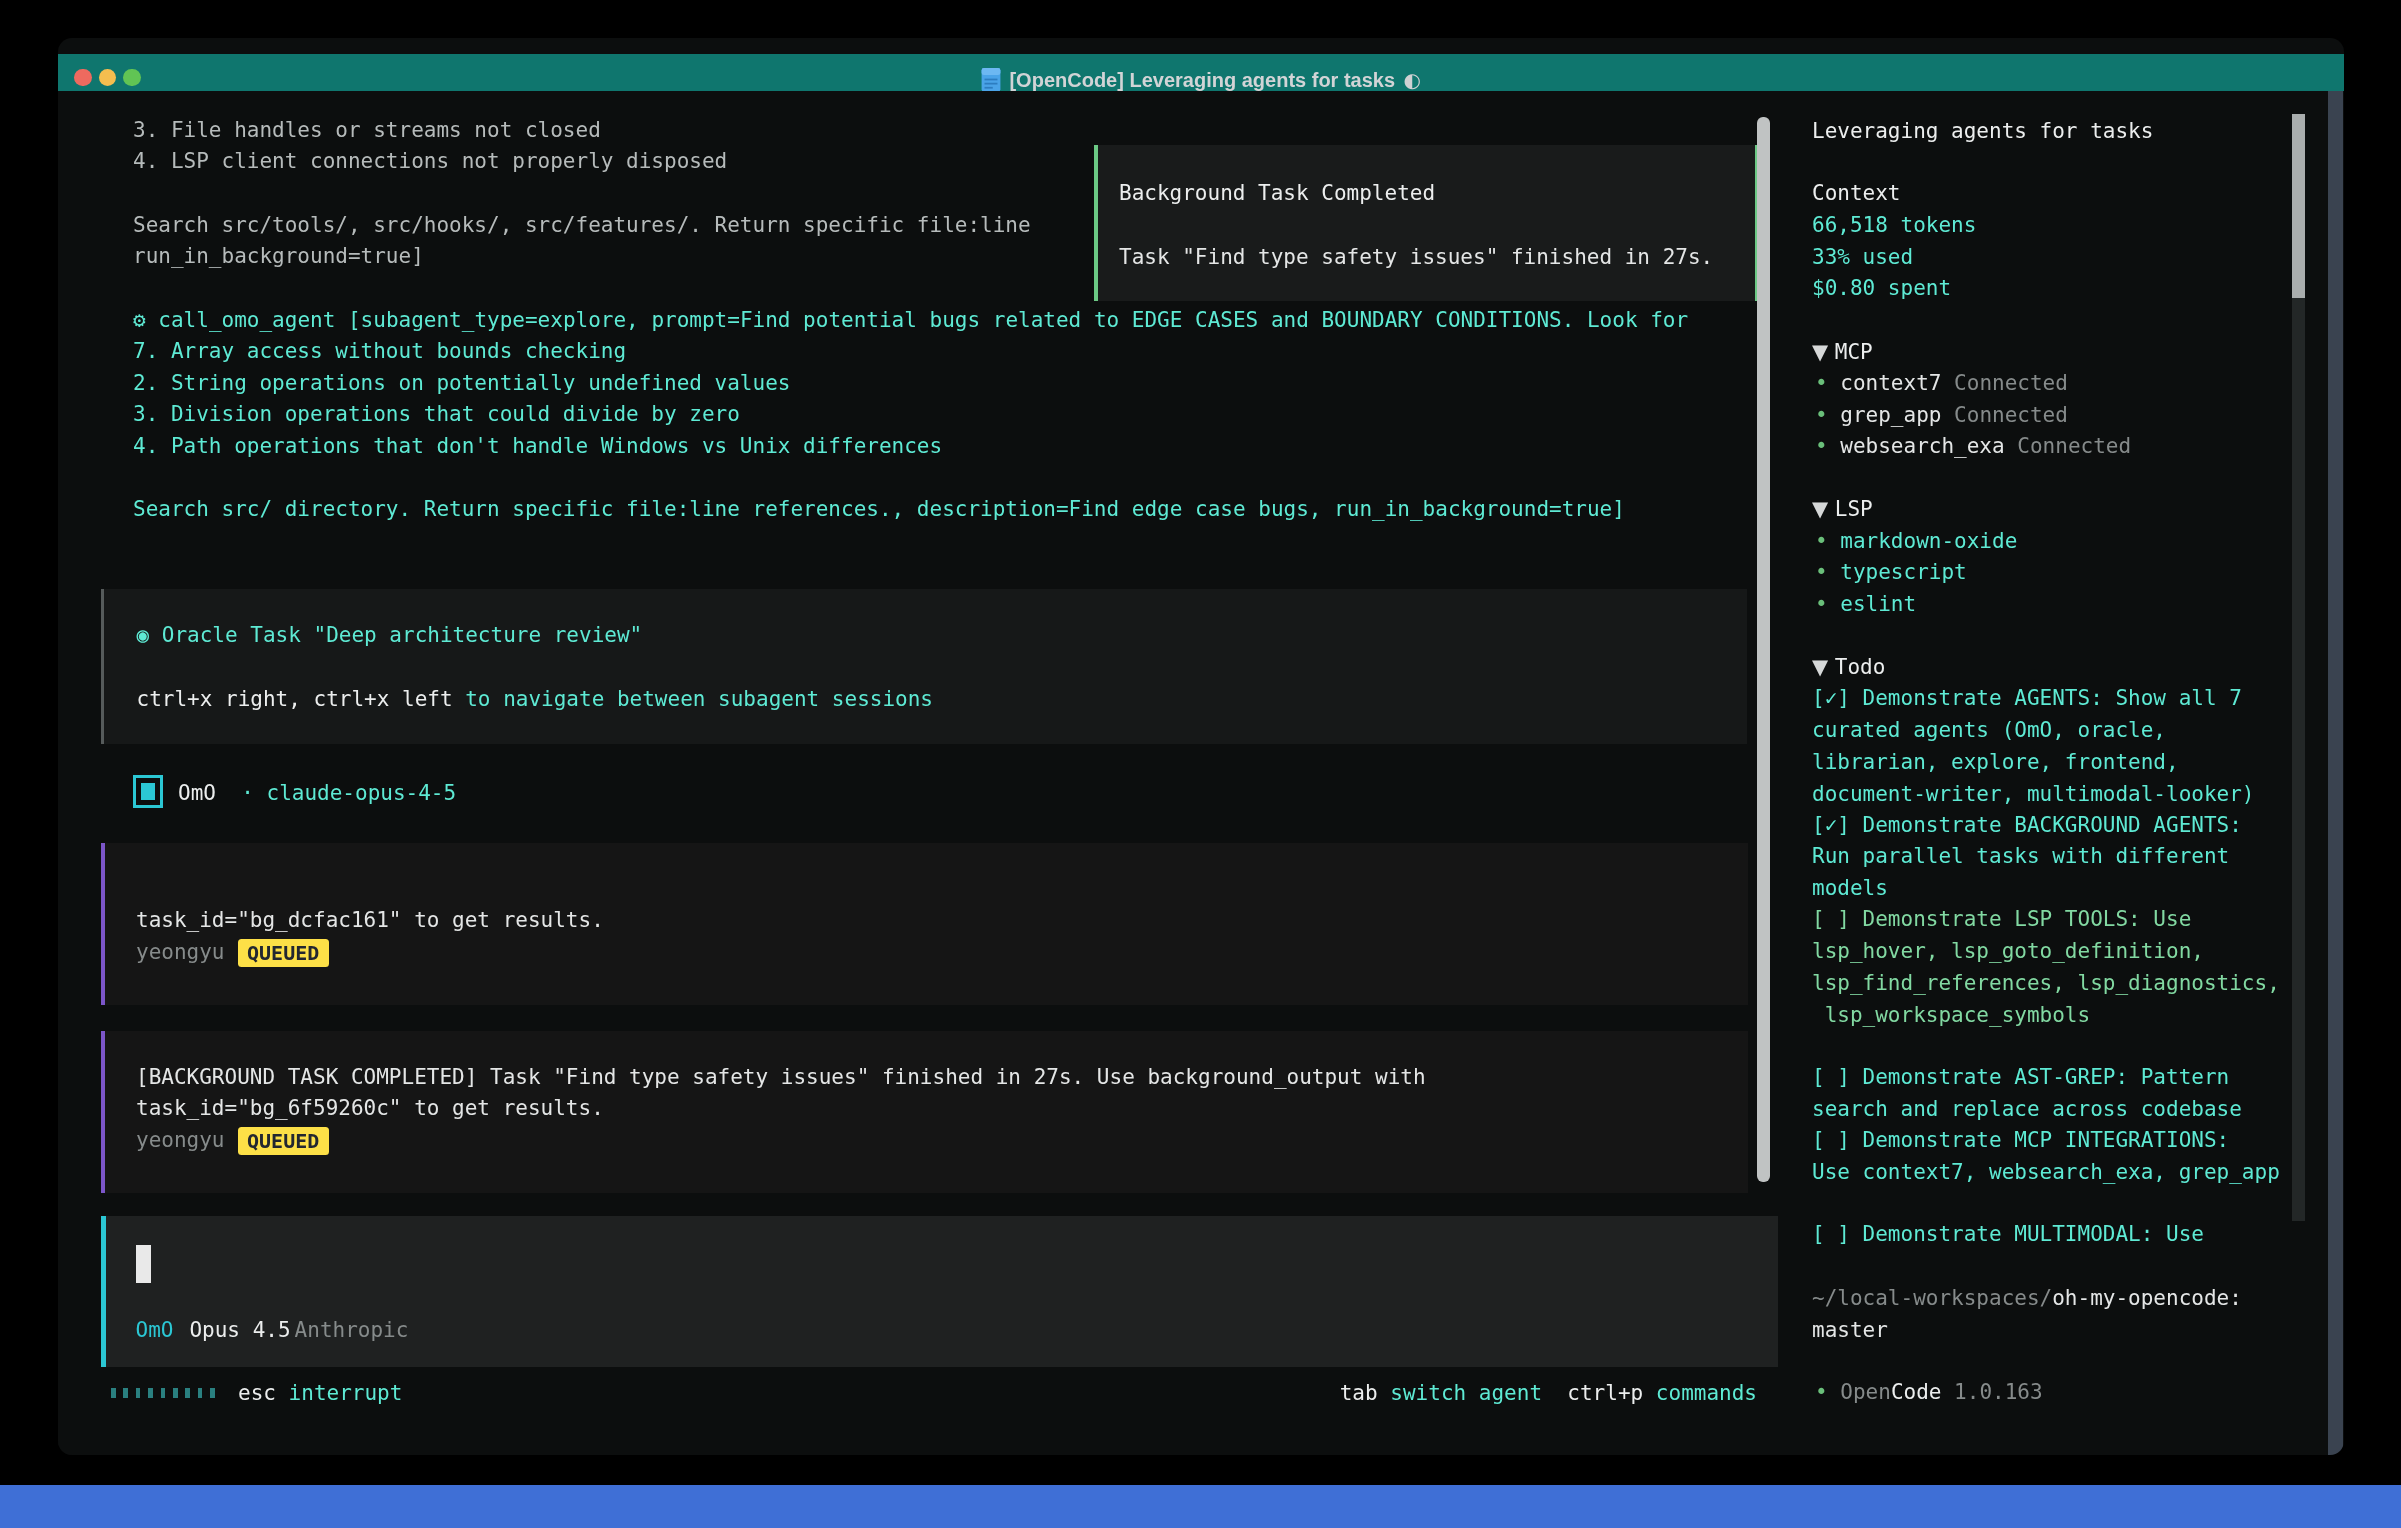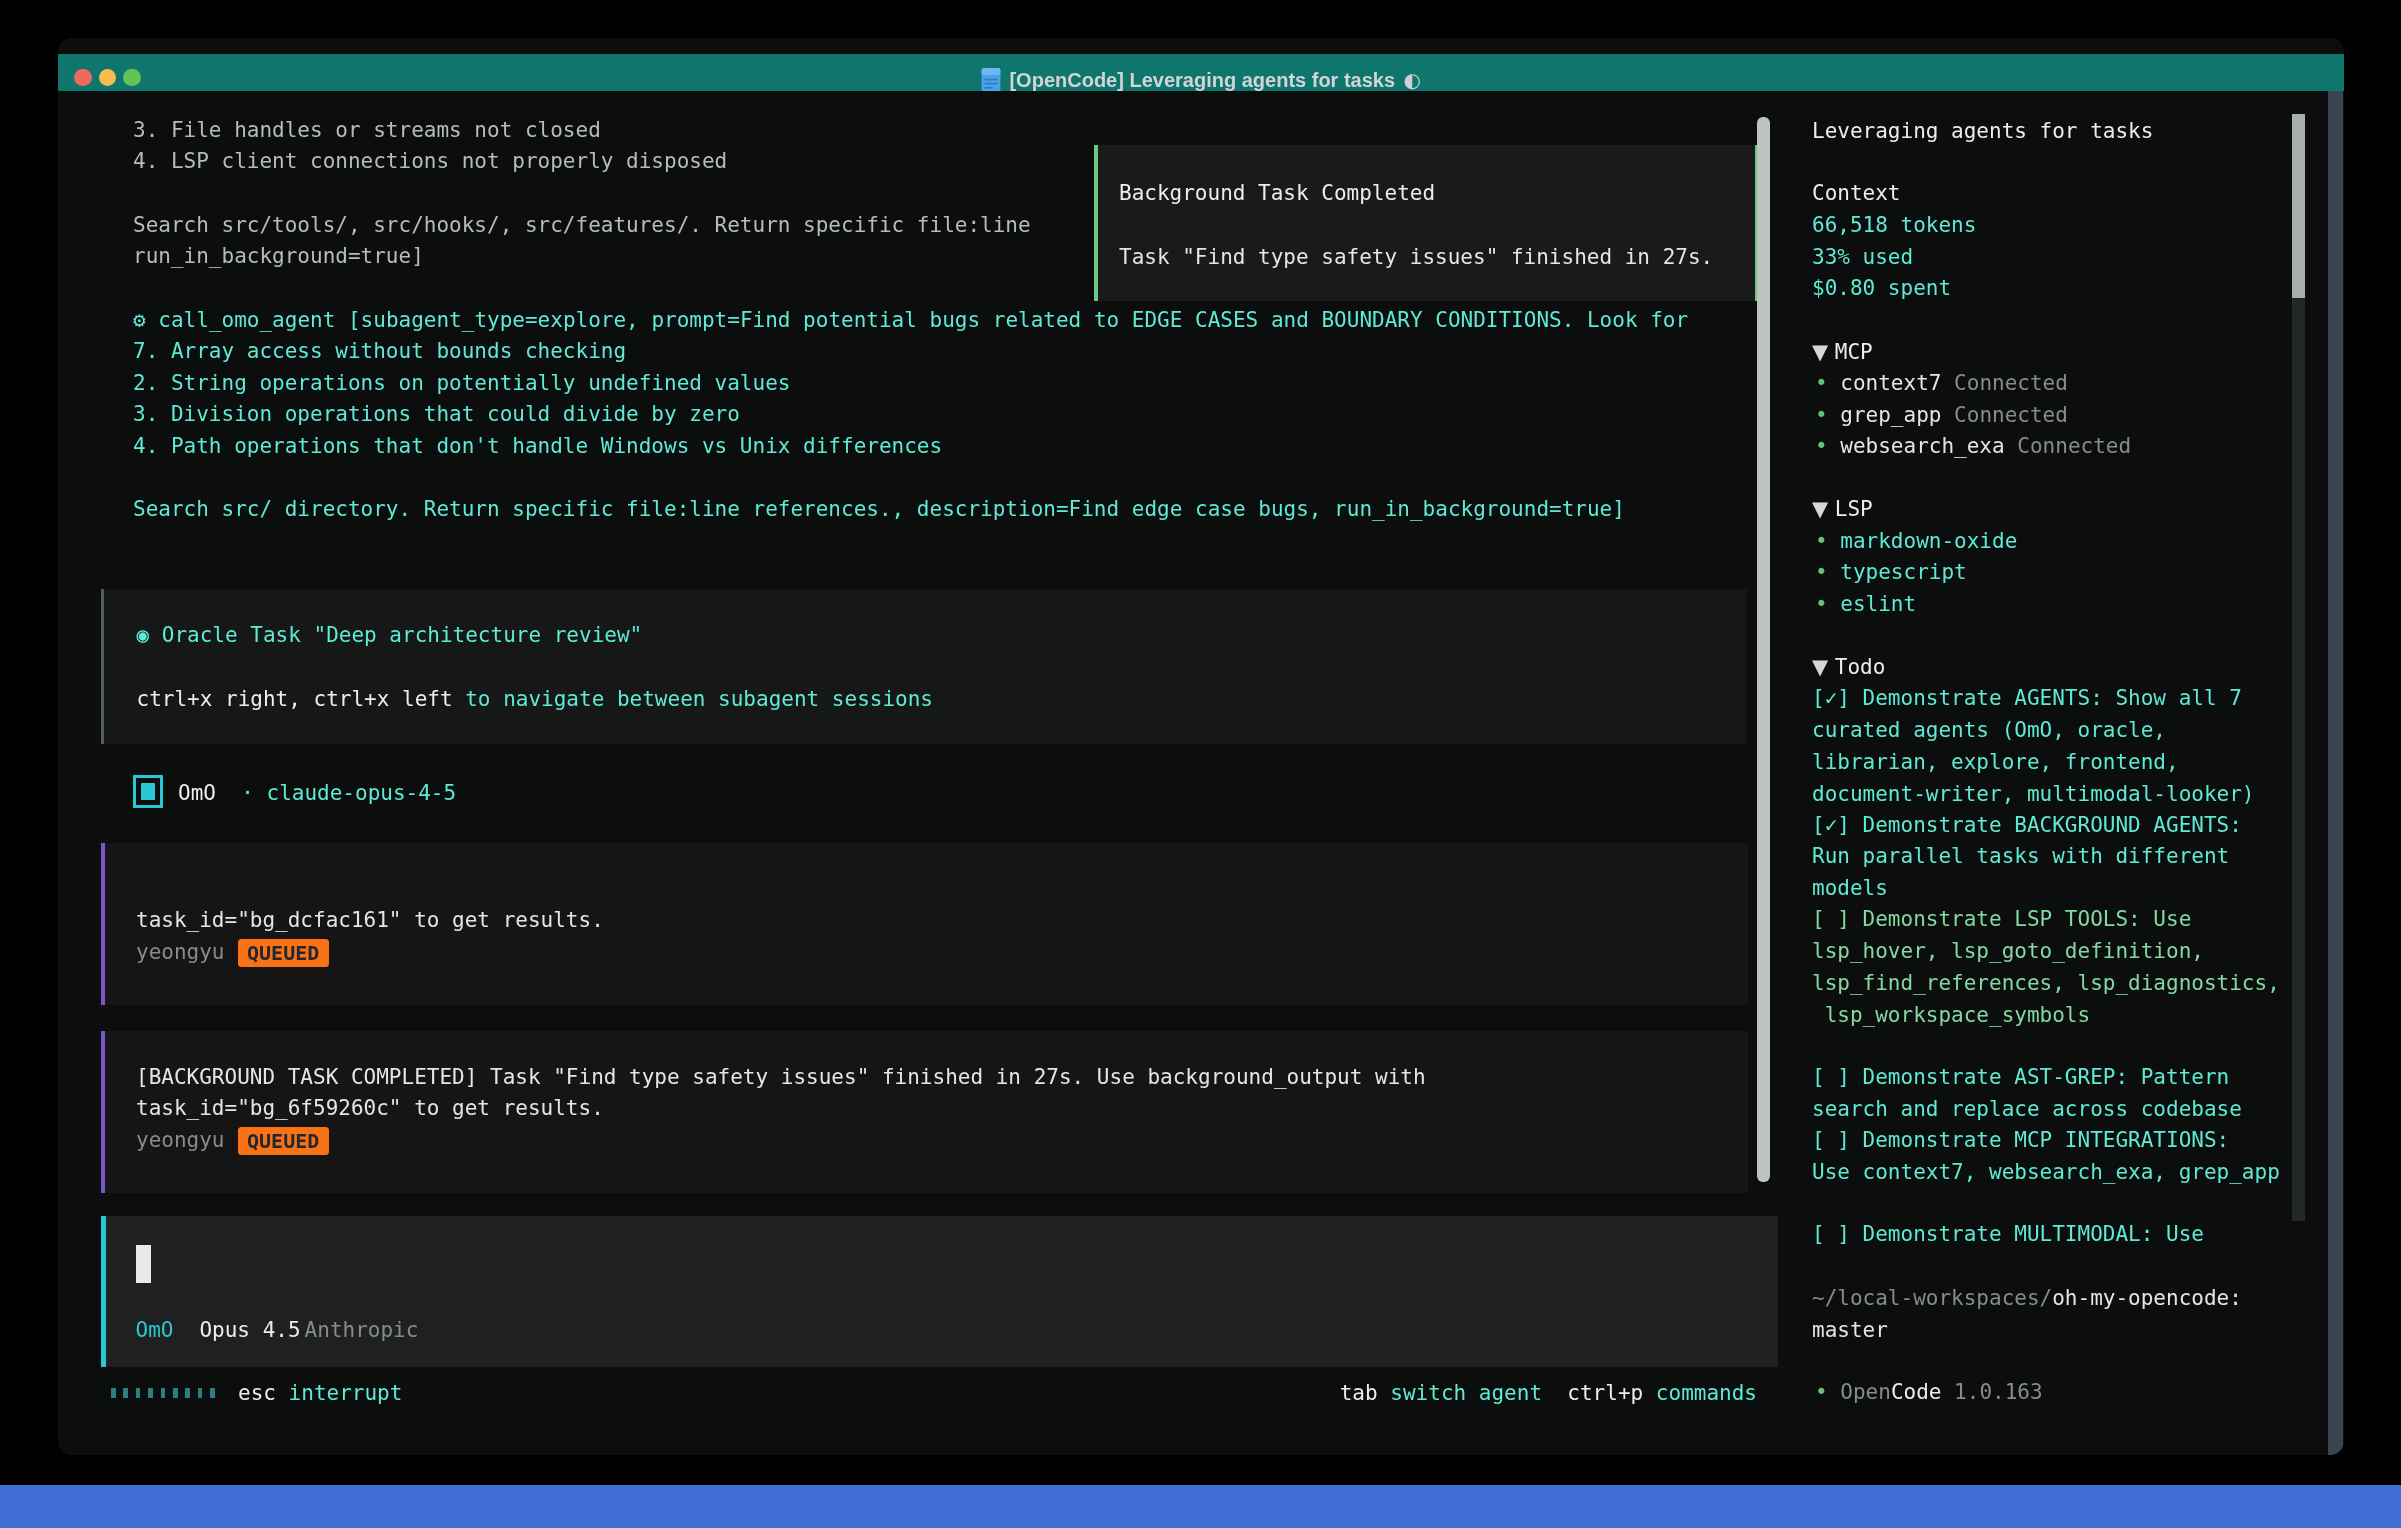--- a/index.html
+++ b/index.html
@@ -57,21 +57,21 @@
   .taskbox{
     position:absolute;left:43px;width:1643px;height:162px;
     background:#151515;border-left:4.7px solid #7c56c9;
   }
   .inputbox{
     position:absolute;left:43px;top:1125px;width:1672px;height:151px;
     background:#1f2121;border-left:5.9px solid #2bc7d4;
   }
   .cursor{position:absolute;left:29.5px;top:29px;width:15.4px;height:38px;background:#e9e9e9;}
   .badge{
-    display:inline-block;background:#f97316;color:#232730;font-weight:bold;
+    display:inline-block;background:#fde047;color:#232730;font-weight:bold;
     border-radius:3.5px;padding:0 9.5px;height:28px;line-height:28px;font-size:20px;
     vertical-align:middle;margin-left:13px;
   }
   
   .main-scroll-thumb{position:absolute;left:1699px;top:26px;width:13px;height:1065px;background:#c0c3c3;border-radius:5.9px;}
   .side-scroll-track{position:absolute;left:2234px;top:22.5px;width:13px;height:1107px;background:#232727;}
   .side-scroll-thumb{position:absolute;left:2234px;top:22.5px;width:13px;height:184px;background:#a9adad;}
   .right-strip{position:absolute;left:2270px;top:0;width:15.4px;height:1364px;background:#3a4350;}
   
   .dots{position:absolute;left:53px;top:1286px;height:32px;display:flex;align-items:center;gap:7.7px;}
@@ -146,21 +146,21 @@
     </div>
 
     <div class="taskbox" style="top:940px">
       <div class="line c-body" style="left:31px;top:30px">[BACKGROUND TASK COMPLETED] Task "Find type safety issues" finished in 27s. Use background_output with</div>
       <div class="line c-body" style="left:31px;top:61px">task_id="bg_6f59260c" to get results.</div>
       <div class="line" style="left:31px;top:93px"><span class="c-dim">yeongyu</span><span class="badge">QUEUED</span></div>
     </div>
 
     <div class="inputbox">
       <div class="cursor"></div>
-      <div class="line" style="left:29.5px;top:98px"><span class="c-cyan bold">OmO</span><span style="margin-left:26px" class="c-bright bold">Opus 4.5</span><span style="margin-left:4px" class="c-dim">Anthropic</span></div>
+      <div class="line" style="left:29.5px;top:98px"><span class="c-cyan bold">OmO</span><span style="margin-left:16px" class="c-bright bold">Opus 4.5</span><span style="margin-left:4px" class="c-dim">Anthropic</span></div>
     </div>
 
     <div class="dots">
       <span class="dot"></span>
         <span class="dot"></span>
         <span class="dot"></span>
       <span class="dot"></span>
         <span class="dot"></span>
         <span class="dot"></span>
       <span class="dot"></span>

